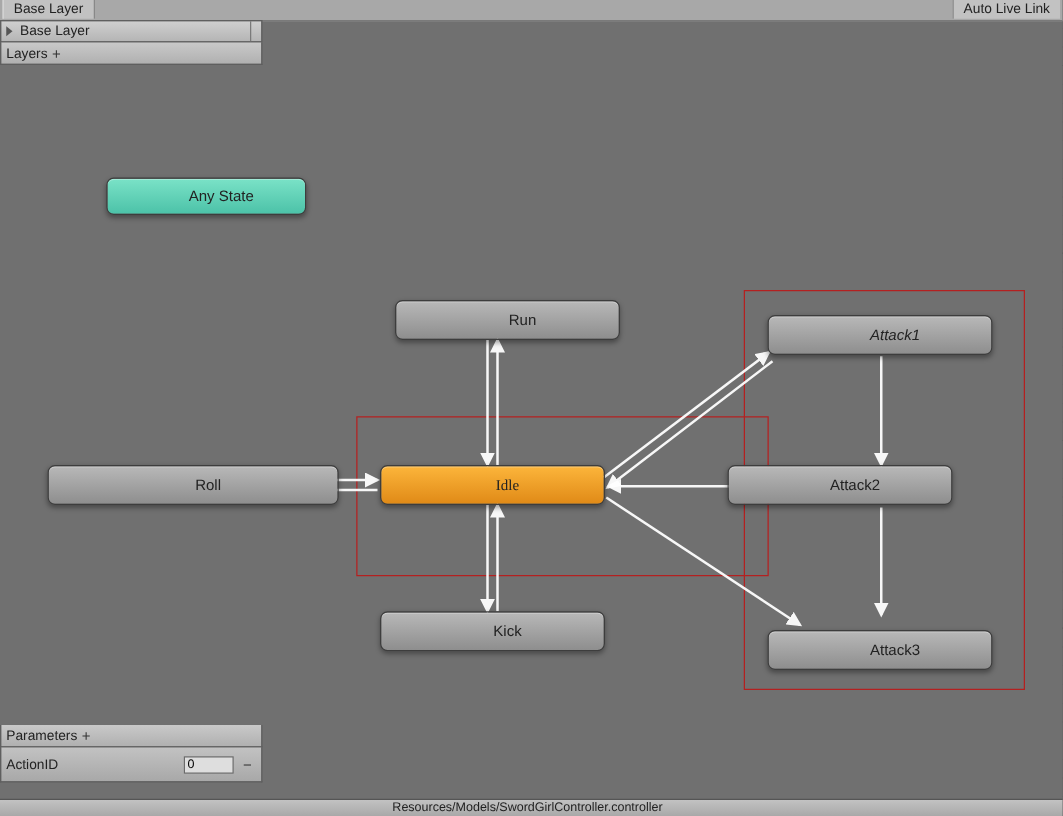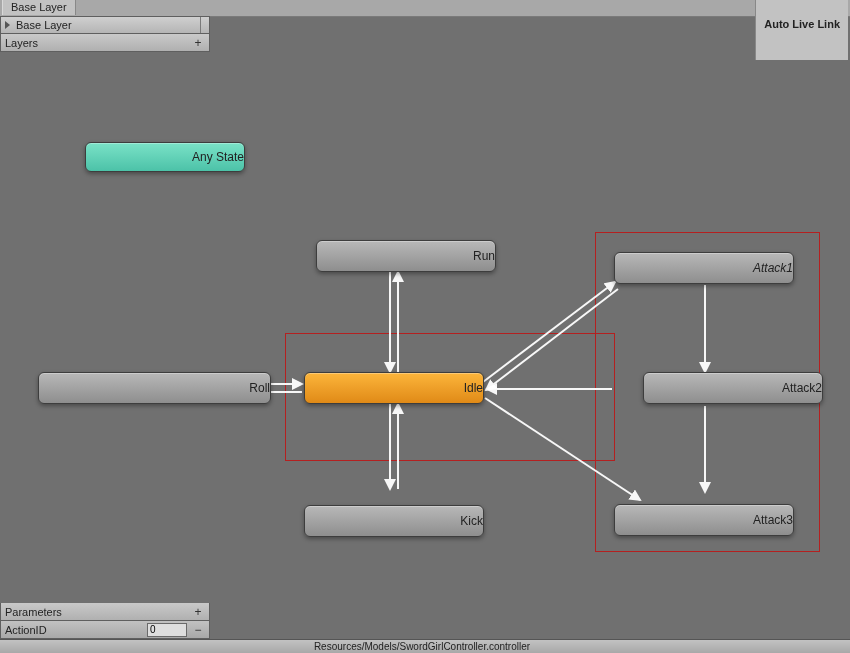--- a/index.html
+++ b/index.html
@@ -31,27 +31,26 @@
     margin-left: 2px;
     background: #c2c2c2;
     border-right: 1px solid #888;
     border-left: 1px solid #d8d8d8;
     color: #222;
   }
   .top-right-btn {
     position: absolute;
     right: 2px;
     top: 0;
-    height: 26px;
+    height: 15px;
     line-height: 15px;
-    padding: 17px 8px;
+    padding: 0 8px;
     background: #c2c2c2;
     border-left: 1px solid #888;
     color: #222;
-    font-weight: bold;
   }
 
   .layers-panel {
     position: absolute;
     left: 0;
     top: 16px;
     width: 210px;
   }
   .breadcrumb-row {
     height: 18px;
@@ -76,21 +75,20 @@
   }
 
   .panel-header {
     height: 18px;
     line-height: 18px;
     background: linear-gradient(#c9c9c9,#b0b0b0);
     border: 1px solid #5f5f5f;
     border-top: none;
     display: flex;
     align-items: center;
-    justify-content: space-between;
     padding: 0 4px;
     box-sizing: border-box;
     color: #222;
   }
   .plus-btn, .minus-btn {
     width: 14px; height: 14px;
     display: inline-flex;
     align-items: center;
     justify-content: center;
     font-size: 12px;
@@ -123,27 +121,28 @@
     position: absolute;
     width: 180px;
     height: 32px;
     border-radius: 6px;
     background: linear-gradient(#b8b8b8,#8e8e8e);
     border: 1px solid #3d3d3d;
     box-shadow: 0 2px 4px rgba(0,0,0,0.35), inset 0 1px 0 rgba(255,255,255,0.3);
     color: #222;
     display: flex;
     align-items: center;
-    justify-content: flex-end;
+    justify-content: center;
     font-size: 12px;
     box-sizing: border-box;
     padding-left: 24px;
   }
   .node.orange {
     background: linear-gradient(#fcb53b,#e08a17);
+    font-family: Liberation Serif, serif;
   }
   .node.teal {
     background: linear-gradient(#7ae2c7,#4cc2a8);
     width: 160px;
     height: 30px;
   }
 
   .red-box {
     position: absolute;
     border: 1px solid #b42020;
@@ -164,26 +163,26 @@
     opacity: 0.95;
   }
   .arrowhead {
     fill: #ffffff;
   }
 
   
   .params-panel {
     position: absolute;
     left: 0;
-    bottom: 14px;
+    bottom: 27px;
     width: 210px;
     margin-top: 40px;
   }
   .param-row {
-    height: 18px;
+    height: 28px;
     line-height: 18px;
     background: linear-gradient(#c2c2c2,#a8a8a8);
     border: 1px solid #5f5f5f;
     border-top: none;
     display: flex;
     align-items: center;
     padding: 0 4px;
     box-sizing: border-box;
     color: #222;
     justify-content: flex-end;
@@ -263,27 +262,27 @@
   </div>
 <div class="node" style="left:316px; top:240px;">
     <span>Run</span>
   </div>
 <div class="node" style="left:38px;  top:372px; width:233px;">
     <span>Roll</span>
   </div>
 <div class="node orange" style="left:304px; top:372px;">
     <span>Idle</span>
   </div>
-<div class="node" style="left:304px; top:489px;margin-top:16px;">
+<div class="node" style="left:304px; top:489px;">
     <span>Kick</span>
   </div>
 <div class="node" style="left:614px; top:252px;font-style:italic;">
     <span>Attack1</span>
   </div>
-<div class="node" style="left:643px; top:372px;">
+<div class="node" style="left:582px; top:372px;">
     <span>Attack2</span>
   </div>
 <div class="node" style="left:614px; top:504px;">
     <span>Attack3</span>
   </div>
 
 <div class="tab-row">
   <span class="tab">Base Layer</span>
   <span class="top-right-btn">Auto Live Link</span>
 </div>

